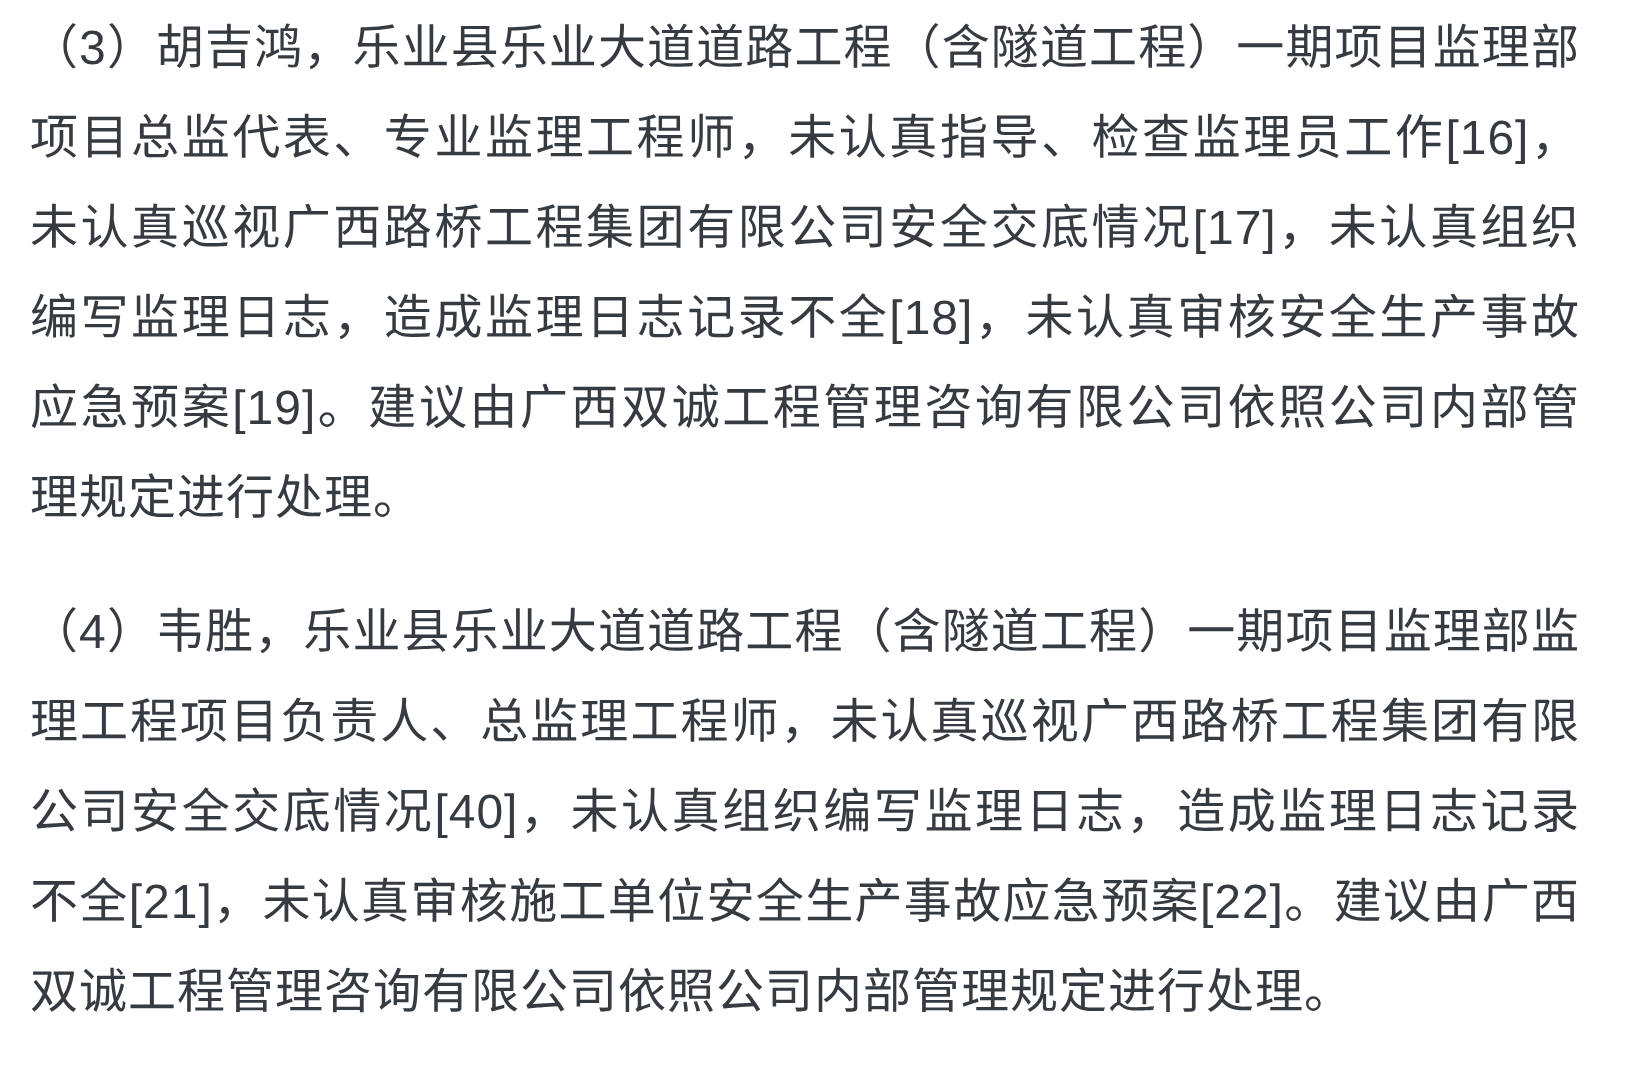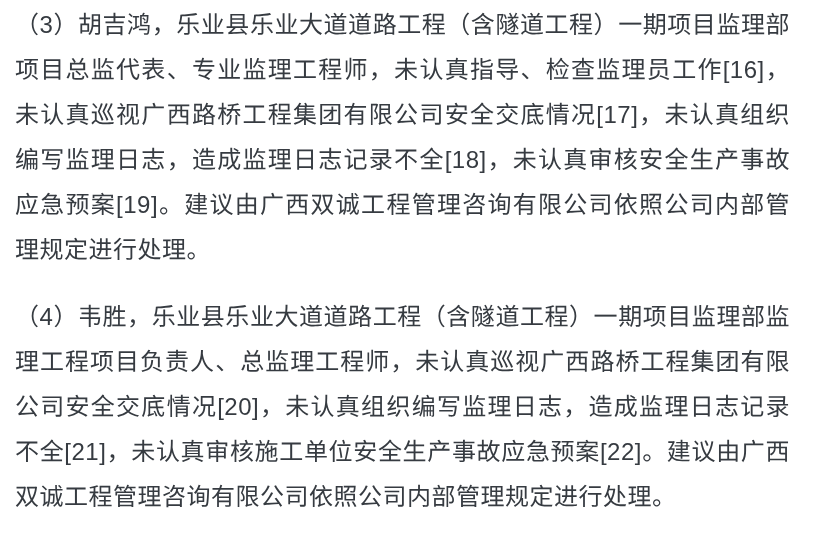--- a/index.html
+++ b/index.html
@@ -30,14 +30,14 @@
     }
     .doc-paragraph:last-child {
       margin-bottom: 0;
     }
   </style>
 </head>
 <body>
 
 <div class="doc-page">
   <p class="doc-paragraph">（3）胡吉鸿，乐业县乐业大道道路工程（含隧道工程）一期项目监理部项目总监代表、专业监理工程师，未认真指导、检查监理员工作[16]，未认真巡视广西路桥工程集团有限公司安全交底情况[17]，未认真组织编写监理日志，造成监理日志记录不全[18]，未认真审核安全生产事故应急预案[19]。建议由广西双诚工程管理咨询有限公司依照公司内部管理规定进行处理。</p>
-  <p class="doc-paragraph">（4）韦胜，乐业县乐业大道道路工程（含隧道工程）一期项目监理部监理工程项目负责人、总监理工程师，未认真巡视广西路桥工程集团有限公司安全交底情况[20]，未认真组织编写监理日志，造成监理日志记录不全[21]，未认真审核施工单位安全生产事故应急预案[22]。建议由广西双诚工程管理咨询有限公司依照公司内部管理规定进行处理。</p>
+  <p class="doc-paragraph">（4）韦胜，乐业县乐业大道道路工程（含隧道工程）一期项目监理部监理工程项目负责人、总监理工程师，未认真巡视广西路桥工程集团有限公司安全交底情况[40]，未认真组织编写监理日志，造成监理日志记录不全[21]，未认真审核施工单位安全生产事故应急预案[22]。建议由广西双诚工程管理咨询有限公司依照公司内部管理规定进行处理。</p>
 </div>
 
 </body></html>

